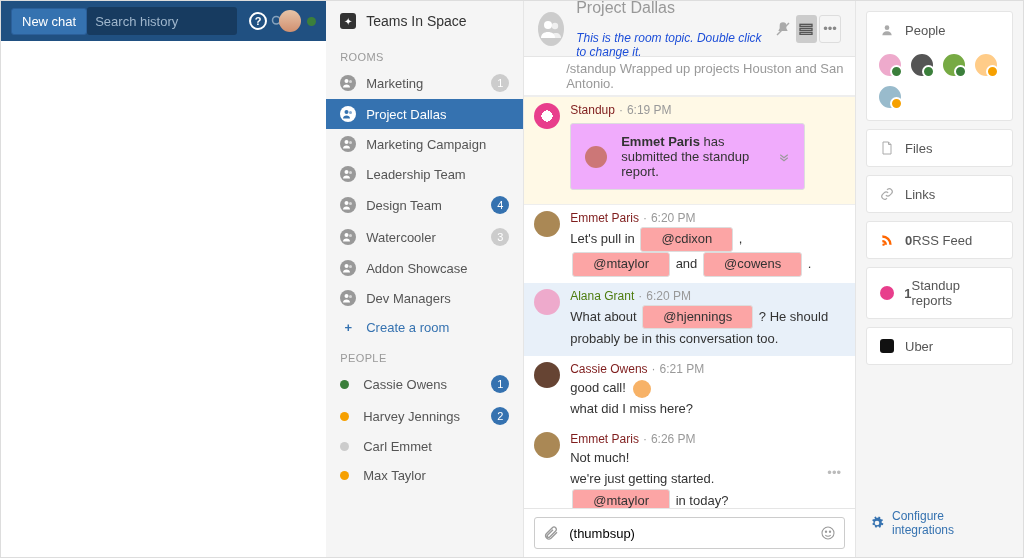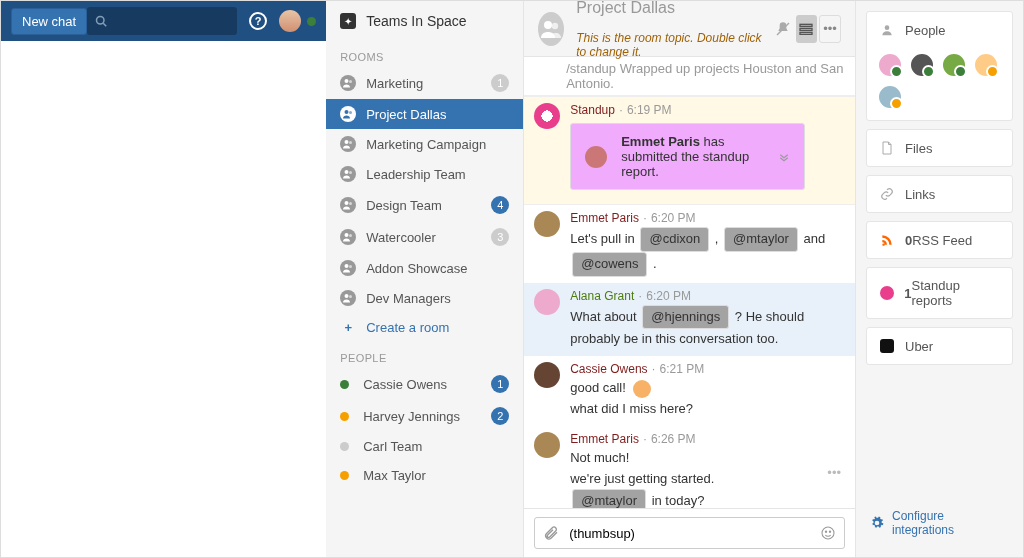--- a/index.html
+++ b/index.html
@@ -29,33 +29,33 @@
 .sb-item .badge.blue { background: #3572b0; }
 .presence-dot { width: 9px; height: 9px; border-radius: 50%; background: #ccc; margin-right: 14px; flex-shrink:0;}
 .presence-dot.green { background: #3b7f3b; }
 .presence-dot.orange { background: #f6a000; }
 .create-room { color: #3572b0 !important; }
 .create-room .plus { color: #3572b0; width:16px; text-align:center; margin-right:10px; font-weight: bold;}
 .main { flex: 1; display: flex; flex-direction: column; overflow: hidden; }
 .chat-header { height: 56px; background: #f5f5f5; border-bottom: 1px solid #e5e5e5; display: flex; align-items: center; padding: 0 14px; }
 .chat-header .avs { width: 34px; height: 34px; border-radius: 50%; background: #ccc; display:flex; align-items:center; justify-content:center; color:#fff; margin-right:12px; position:relative;}
 .chat-title { font-size: 16px; color: #999; }
-.chat-topic { font-size: 12px; font-style: italic; color: #a16207; margin-top: 14px; }
+.chat-topic { font-size: 12px; font-style: italic; color: #1d4ed8; margin-top: 14px; }
 .chat-header-sp { flex:1;}
 .hdr-btn { width: 28px; height: 28px; display:inline-flex; align-items:center; justify-content:center; color:#888; margin-left:2px; cursor:pointer; border-radius:3px;}
 .hdr-btn.active { background: #ccc; color:#555;}
 .messages { flex: 1; overflow-y: auto; position: relative; }
 .msg-row { display: flex; padding: 6px 14px 6px 10px; }
 .msg-row .av { width: 26px; height: 26px; border-radius: 50%; background: #999; margin-right: 10px; flex-shrink:0; }
 .msg-content { flex:1; }
 .msg-meta { color: #999; font-size: 12px; }
 .msg-meta .nm { color: #7f1d1d; font-weight: 500; }
 .msg-meta .sep { margin: 0 4px; }
 .msg-body { margin-top: 2px; line-height: 1.6; }
-.mention-chip { display: inline-block; background: #a3a3a3; border: 1px solid #ddd; border-radius: 3px; padding: 1px 8px; margin: 0 2px;}
+.mention-chip { display: inline-block; background: #fca5a5; border: 1px solid #ddd; border-radius: 3px; padding: 1px 20px; margin: 0 2px;}
 .cropped { color:#999; padding: 4px 0 4px 42px; border-bottom:1px solid #eee;}
 .standup-block { background: #fff9e6; border-top:1px solid #eee; border-bottom:1px solid #eee; }
 .standup-block .av { background: #e83e8c;}
 .standup-card { background: #f0abfc; border: 1px solid #ddd; border-radius: 3px; padding: 10px 14px; margin: 6px 36px 8px 0; display:flex; align-items:center;}
 .standup-card .cav { width:22px; height:22px; border-radius:50%; background: #c77; margin-right:14px;}
 .standup-card .txt { flex:1;}
 .standup-card .arr { color:#999;}
 .row-highlight { background: #e8f0f9; }
 .msg-row .more { color:#bbb; cursor:pointer; align-self:center;}
 .composer { border-top: 1px solid #e5e5e5; padding: 8px 10px; }
@@ -80,20 +80,21 @@
 .emoji { display:inline-block; width:18px; height:18px; background:#f7b267; border-radius:50%; vertical-align:middle; margin-left:4px;}
 </style>
 </head>
 <body>
 
 <div class="app">
   <div class="topbar">
     <button class="new-chat-btn">New chat</button>
     <div class="topbar-spacer"></div>
     <div class="search-box">
+      <input placeholder="Search history" style="">
       <span class="si">
         <svg width="12" height="12" viewBox="0 0 16 16" fill="none" stroke="#9fb6cc" stroke-width="2">
             <circle cx="7" cy="7" r="5"></circle>
             <line x1="11" y1="11" x2="15" y2="15"></line>
           </svg>
       </span>
     </div>
     <span class="help-icon">?</span>
     <span class="avatar-top" style="background:linear-gradient(#e8c4a8,#d09070);"></span>
     <span class="presence-top"></span>
@@ -202,21 +203,21 @@
             <span class="lbl">Cassie Owens</span>
             <span class="badge blue">1</span>
           </div>
           <div class="sb-item">
             <span class="presence-dot orange"></span>
             <span class="lbl">Harvey Jennings</span>
             <span class="badge blue">2</span>
           </div>
           <div class="sb-item">
             <span class="presence-dot grey"></span>
-            <span class="lbl">Carl Team</span>
+            <span class="lbl">Carl Emmet</span>
           </div>
           <div class="sb-item">
             <span class="presence-dot orange"></span>
             <span class="lbl">Max Taylor</span>
           </div>
         </div>
     </div>
 
     <div class="main">
       <div class="chat-header">

